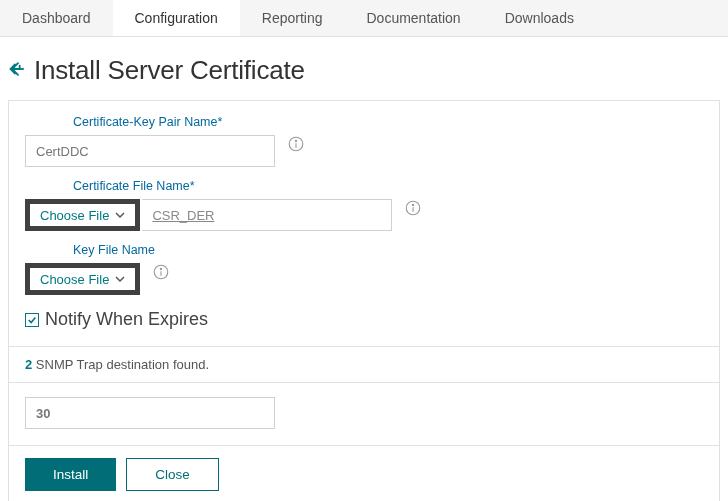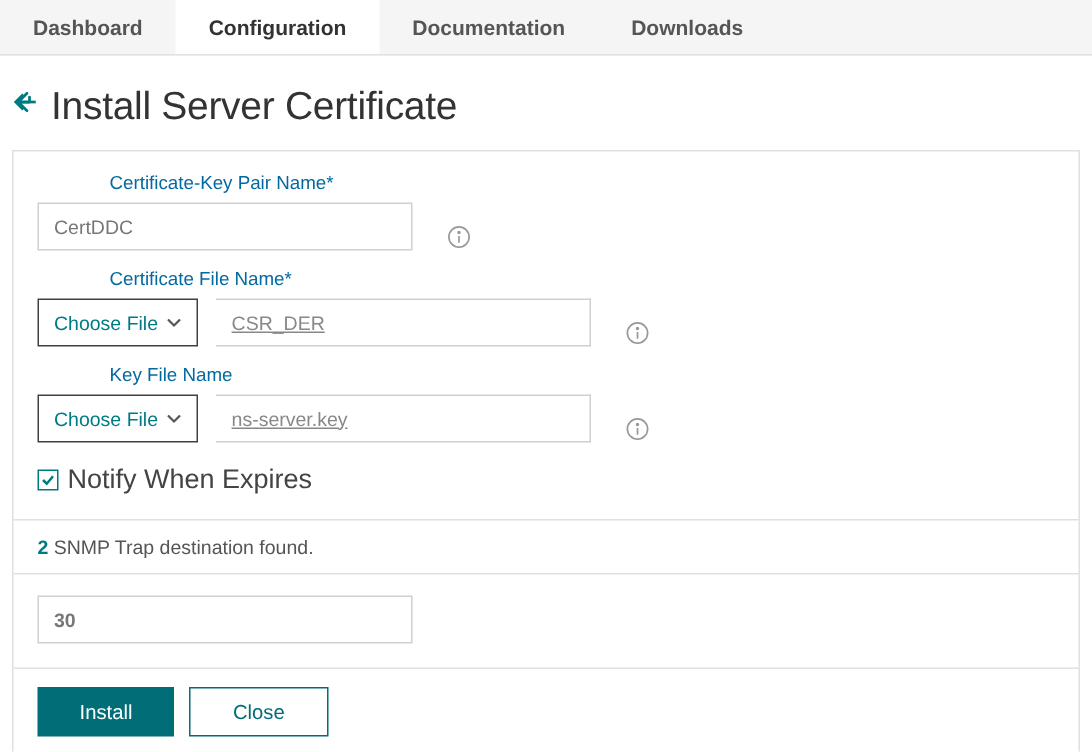--- a/index.html
+++ b/index.html
@@ -1,49 +1,50 @@
 <!DOCTYPE html>
 <html><head>
 <meta charset="utf-8">
 <style>
   * { box-sizing: border-box; margin: 0; padding: 0; }
   html, body { width: 728px; height: 501px; font-family: -apple-system, BlinkMacSystemFont, "Segoe UI", Arial, sans-serif; color: #333; }
-  .tabs { display: flex; background: #f5f5f5; border-bottom: 1px solid #e0e0e0; font-weight: bold; }
+  .tabs { display: flex; background: #f5f5f5; border-bottom: 1px solid #e0e0e0; }
   .tab { padding: 10px 22px; font-size: 14px; color: #555; cursor: pointer; }
   .tab.active { background: #fff; color: #333; }
   .title-row { display: flex; align-items: center; padding: 18px 0 14px 8px; gap: 6px; }
   .back-arrow svg { width: 20px; height: 20px; }
   .page-title { font-size: 26px; font-weight: 400; color: #333; letter-spacing: -0.2px; }
   .panel { margin: 0 8px; border: 1px solid #e0e0e0; }
   .section { padding: 14px 16px 12px 16px; }
   .label { font-size: 12.5px; color: #0369a1; margin-bottom: 6px; display: block; margin-left: 48px; }
-  .row { display: flex; align-items: flex-end; gap: 22px; margin-bottom: 12px; }
+  .row { display: flex; align-items: flex-start; gap: 12px; margin-bottom: 12px; }
   .text-input { height: 32px; padding: 0 10px; border: 1px solid #d0d0d0; font-size: 13px; color: #777; }
   .w250 { width: 250px; }
   .w240 { width: 250px; font-weight: bold; }
-  .choose-btn { height: 32px; padding: 0 10px; border: 1px solid #404040; display: flex; align-items: center; gap: 6px; font-size: 13px; color: #007a82; cursor: pointer; background: #fff; }
+  .choose-btn { height: 32px; padding: 0 10px; border: 5px solid #404040; display: flex; align-items: center; gap: 6px; font-size: 13px; color: #007a82; cursor: pointer; background: #fff; }
   .choose-btn svg { width: 10px; height: 10px; }
   .file-display { height: 32px; padding: 0 10px; border: 1px solid #d0d0d0; font-size: 13px; color: #888; display: flex; align-items: center; width: 250px; margin-left: -10px; border-left: none; text-decoration: underline; }
   .info-icon { width: 18px; height: 18px; display: inline-flex; }
   .info-icon svg { width: 18px; height: 18px; }
   .check-row { display: flex; align-items: center; gap: 6px; font-size: 18px; color: #444; padding: 2px 0 4px 0; }
   .checkbox { width: 14px; height: 14px; border: 1.5px solid #007a82; display: flex; align-items: center; justify-content: center; cursor: pointer; }
   .checkbox svg { width: 10px; height: 10px; }
   .divider-section { border-top: 1px solid #e0e0e0; border-bottom: 1px solid #e0e0e0; padding: 10px 16px; font-size: 13px; color: #555; }
   .divider-section .count { color: #007a82; font-weight: 600; }
   .actions { border-top: 1px solid #e0e0e0; padding: 12px 16px 14px 16px; display: flex; gap: 10px; }
   .btn-primary { background: #006d77; color: #fff; border: none; padding: 8px 28px; font-size: 13.5px; cursor: pointer; }
   .btn-secondary { background: #fff; color: #006d77; border: 1px solid #006d77; padding: 8px 28px; font-size: 13.5px; cursor: pointer; }
 </style>
 </head>
 <body>
 
 <div class="tabs">
   <div class="tab">Dashboard</div>
   <div class="tab active">Configuration</div>
+  <div class="tab">Reporting</div>
   <div class="tab">Documentation</div>
   <div class="tab">Downloads</div>
 </div>
 
 <div class="title-row">
   <span class="back-arrow">
     <svg viewBox="0 0 24 24" fill="none" stroke="#007a82" stroke-width="2.2">
       <path d="M12 5 L5 12 L12 19 M5 12 L14 12 M14 8 L14 12" stroke-linecap="round" stroke-linejoin="round"></path>
       <path d="M5 12 H19"></path>
       <path d="M9 6 L3 12 L9 18"></path>
@@ -91,21 +92,20 @@
     <label class="label">Key File Name</label>
     <div class="row">
       <div class="choose-btn">
         <span>Choose File</span>
         <span>
           <svg viewBox="0 0 10 10" fill="none" stroke="#555" stroke-width="1.5">
               <path d="M1 3 L5 7 L9 3"></path>
             </svg>
         </span>
       </div>
-      <div class="file-display">ns-server.key</div>
       <span class="info-icon">
         <svg viewBox="0 0 24 24" fill="none" stroke="#999" stroke-width="1.5">
           <circle cx="12" cy="12" r="9"></circle>
             <circle cx="12" cy="8" r="0.8" fill="#999"></circle>
             <path d="M12 11 V17"></path>
         </svg>
       </span>
     </div>
 
     <div class="check-row">

